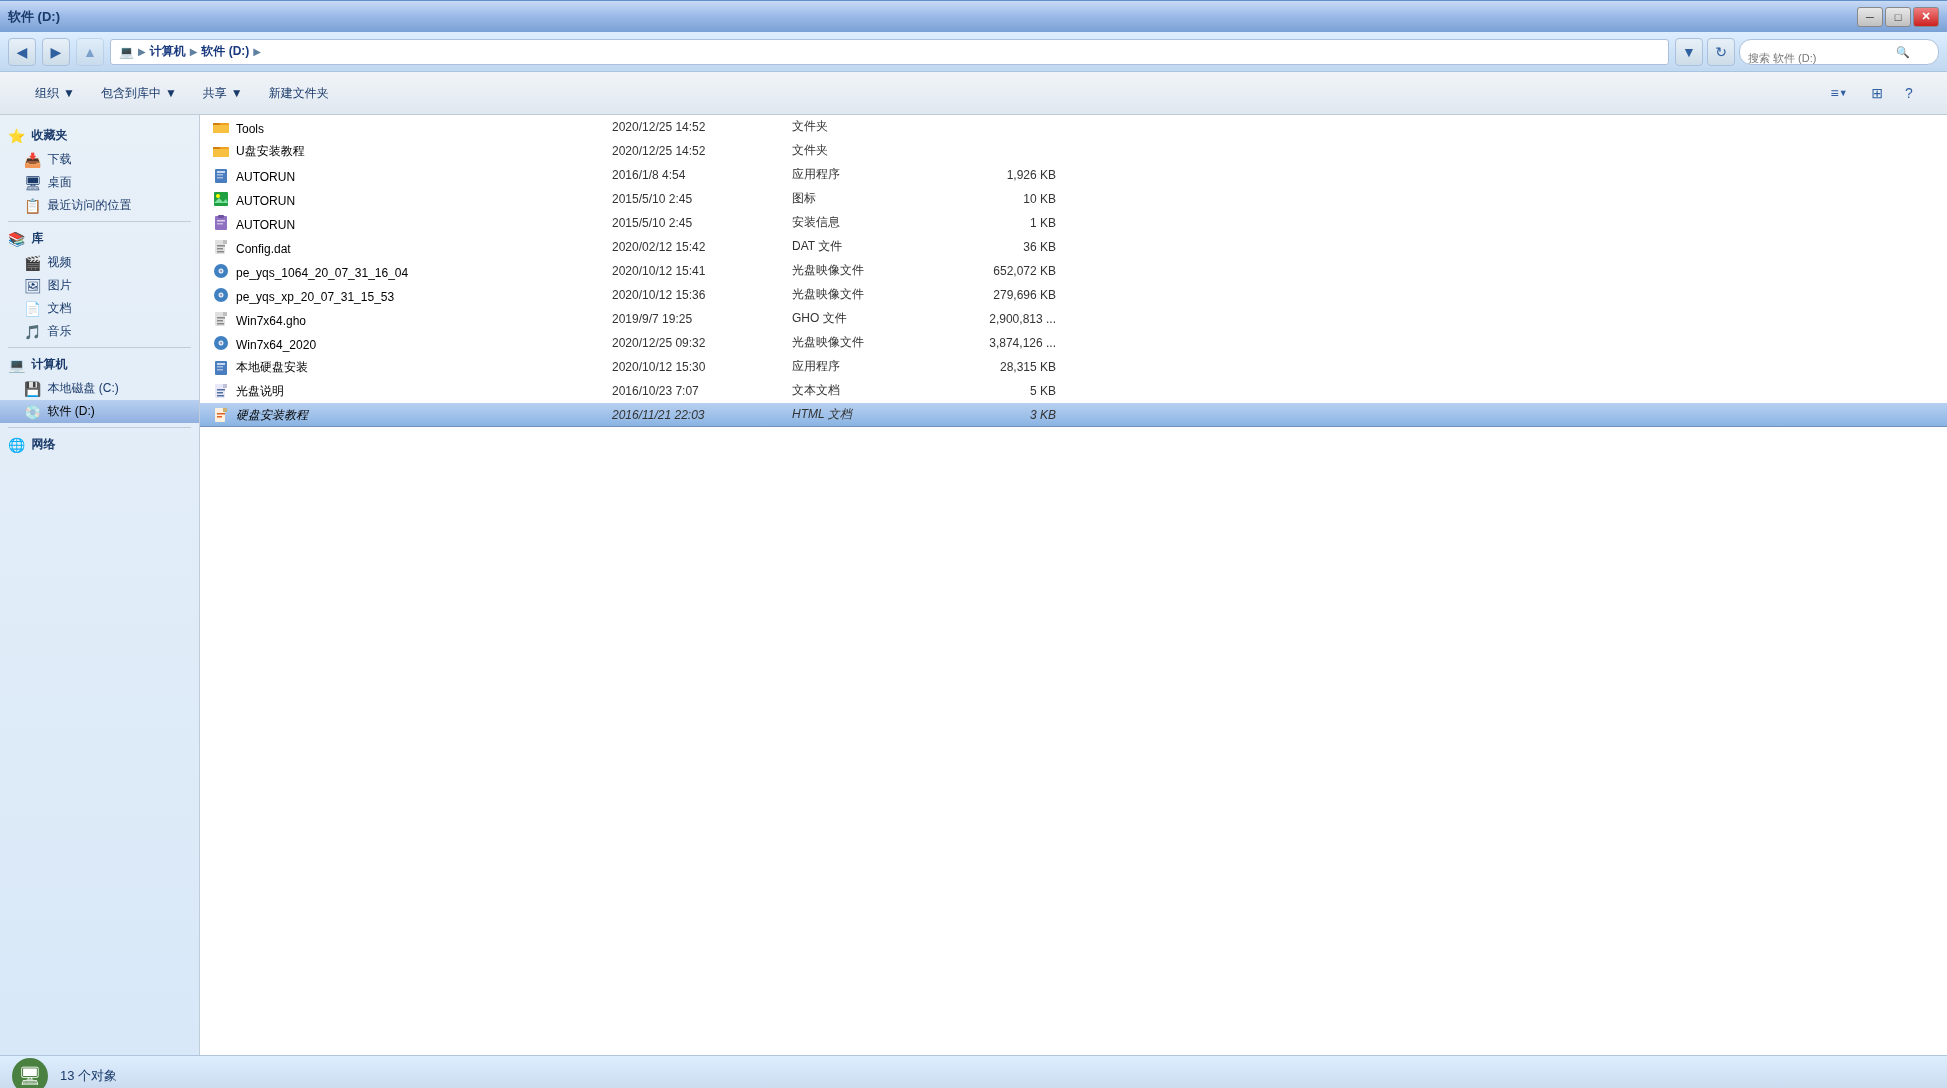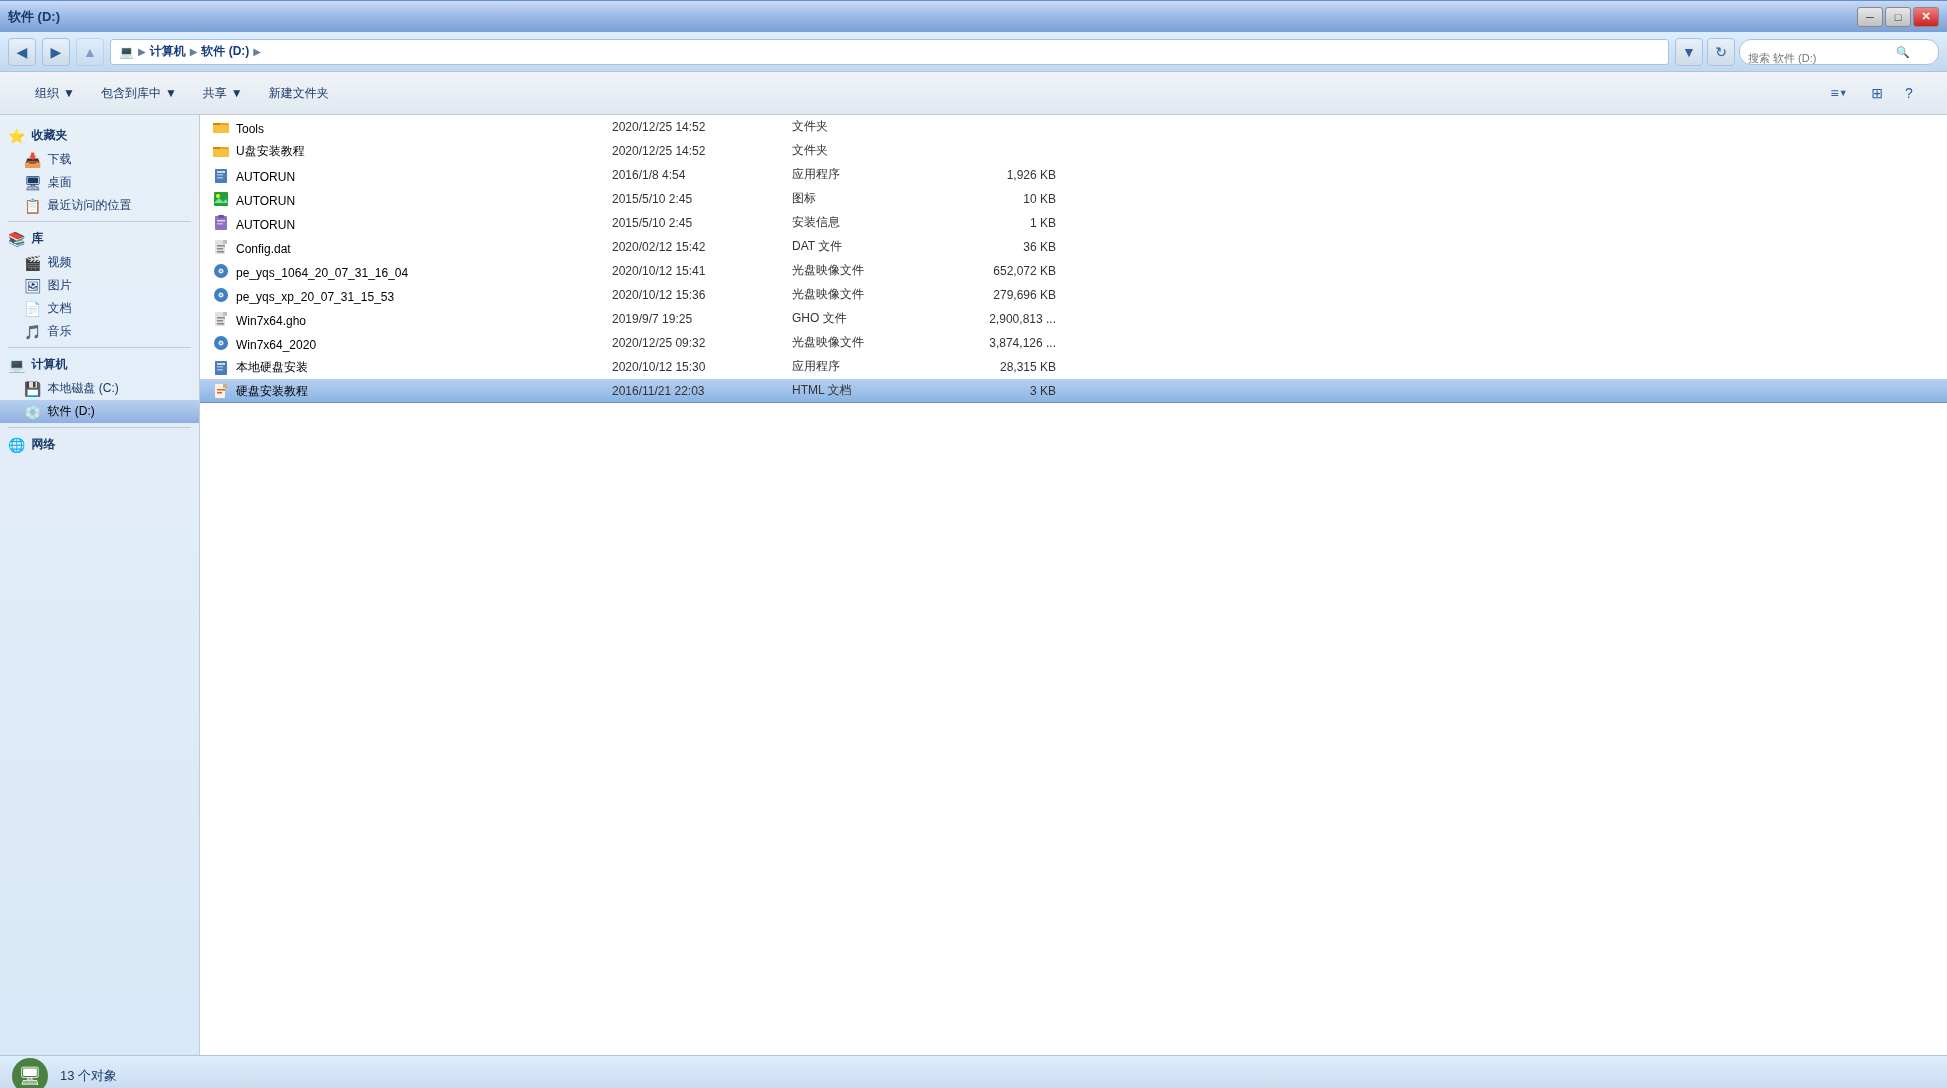--- a/index.html
+++ b/index.html
@@ -271,20 +271,21 @@
       display: flex;
       align-items: center;
       height: 24px;
       padding: 0 4px;
       border-bottom: 1px solid transparent;
       cursor: pointer;
     }
     .file-row.selected {
       background: linear-gradient(to bottom, #b8d0f0 0%, #8ab4e4 100%);
       border-bottom: 1px solid #7090c0;
+      font-style: italic;
     }
     .file-cell {
       display: flex;
       align-items: flex-end;
       padding: 0 8px;
       font-size: 12px;
       color: #000;
       overflow: hidden;
       white-space: nowrap;
     }
@@ -646,20 +647,38 @@
                 <rect x="4" y="7" width="6" height="1.5" fill="white" opacity="0.5"></rect>
                 <rect x="4" y="10" width="6" height="1.5" fill="white" opacity="0.5"></rect>
               </svg>
             </div>
       <span>本地硬盘安装</span>
     </div>
     <div class="file-cell file-date-cell">2020/10/12 15:30</div>
     <div class="file-cell file-type-cell">应用程序</div>
     <div class="file-cell file-size-cell">28,315 KB</div>
   </div>
+        <div class="file-row">
+    <div class="file-cell file-name-cell">
+      <div class="file-icon">
+              <svg width="16" height="16" viewBox="0 0 16 16">
+                <rect x="2" y="1" width="10" height="14" rx="1" fill="#e8e8f8"></rect>
+                <polygon points="10,1 14,5 10,5" fill="#b0b0d0"></polygon>
+                <rect x="10" y="1" width="4" height="4" fill="#c0c0d8"></rect>
+                <rect x="4" y="6" width="8" height="1.5" fill="#5070a0"></rect>
+                <rect x="4" y="9" width="6" height="1.5" fill="#5070a0"></rect>
+                <rect x="4" y="12" width="7" height="1.5" fill="#5070a0"></rect>
+              </svg>
+            </div>
+      <span>光盘说明</span>
+    </div>
+    <div class="file-cell file-date-cell">2016/10/23 7:07</div>
+    <div class="file-cell file-type-cell">文本文档</div>
+    <div class="file-cell file-size-cell">5 KB</div>
+  </div>
         <div class="file-row selected">
     <div class="file-cell file-name-cell">
       <div class="file-icon">
               <svg width="16" height="16" viewBox="0 0 16 16">
                 <rect x="2" y="1" width="10" height="14" rx="1" fill="#fff0e0"></rect>
                 <polygon points="10,1 14,5 10,5" fill="#e0c080"></polygon>
                 <rect x="10" y="1" width="4" height="4" fill="#d0b070"></rect>
                 <rect x="4" y="6" width="8" height="1.5" fill="#e06020"></rect>
                 <rect x="4" y="9" width="5" height="1.5" fill="#e06020"></rect>
               </svg>

